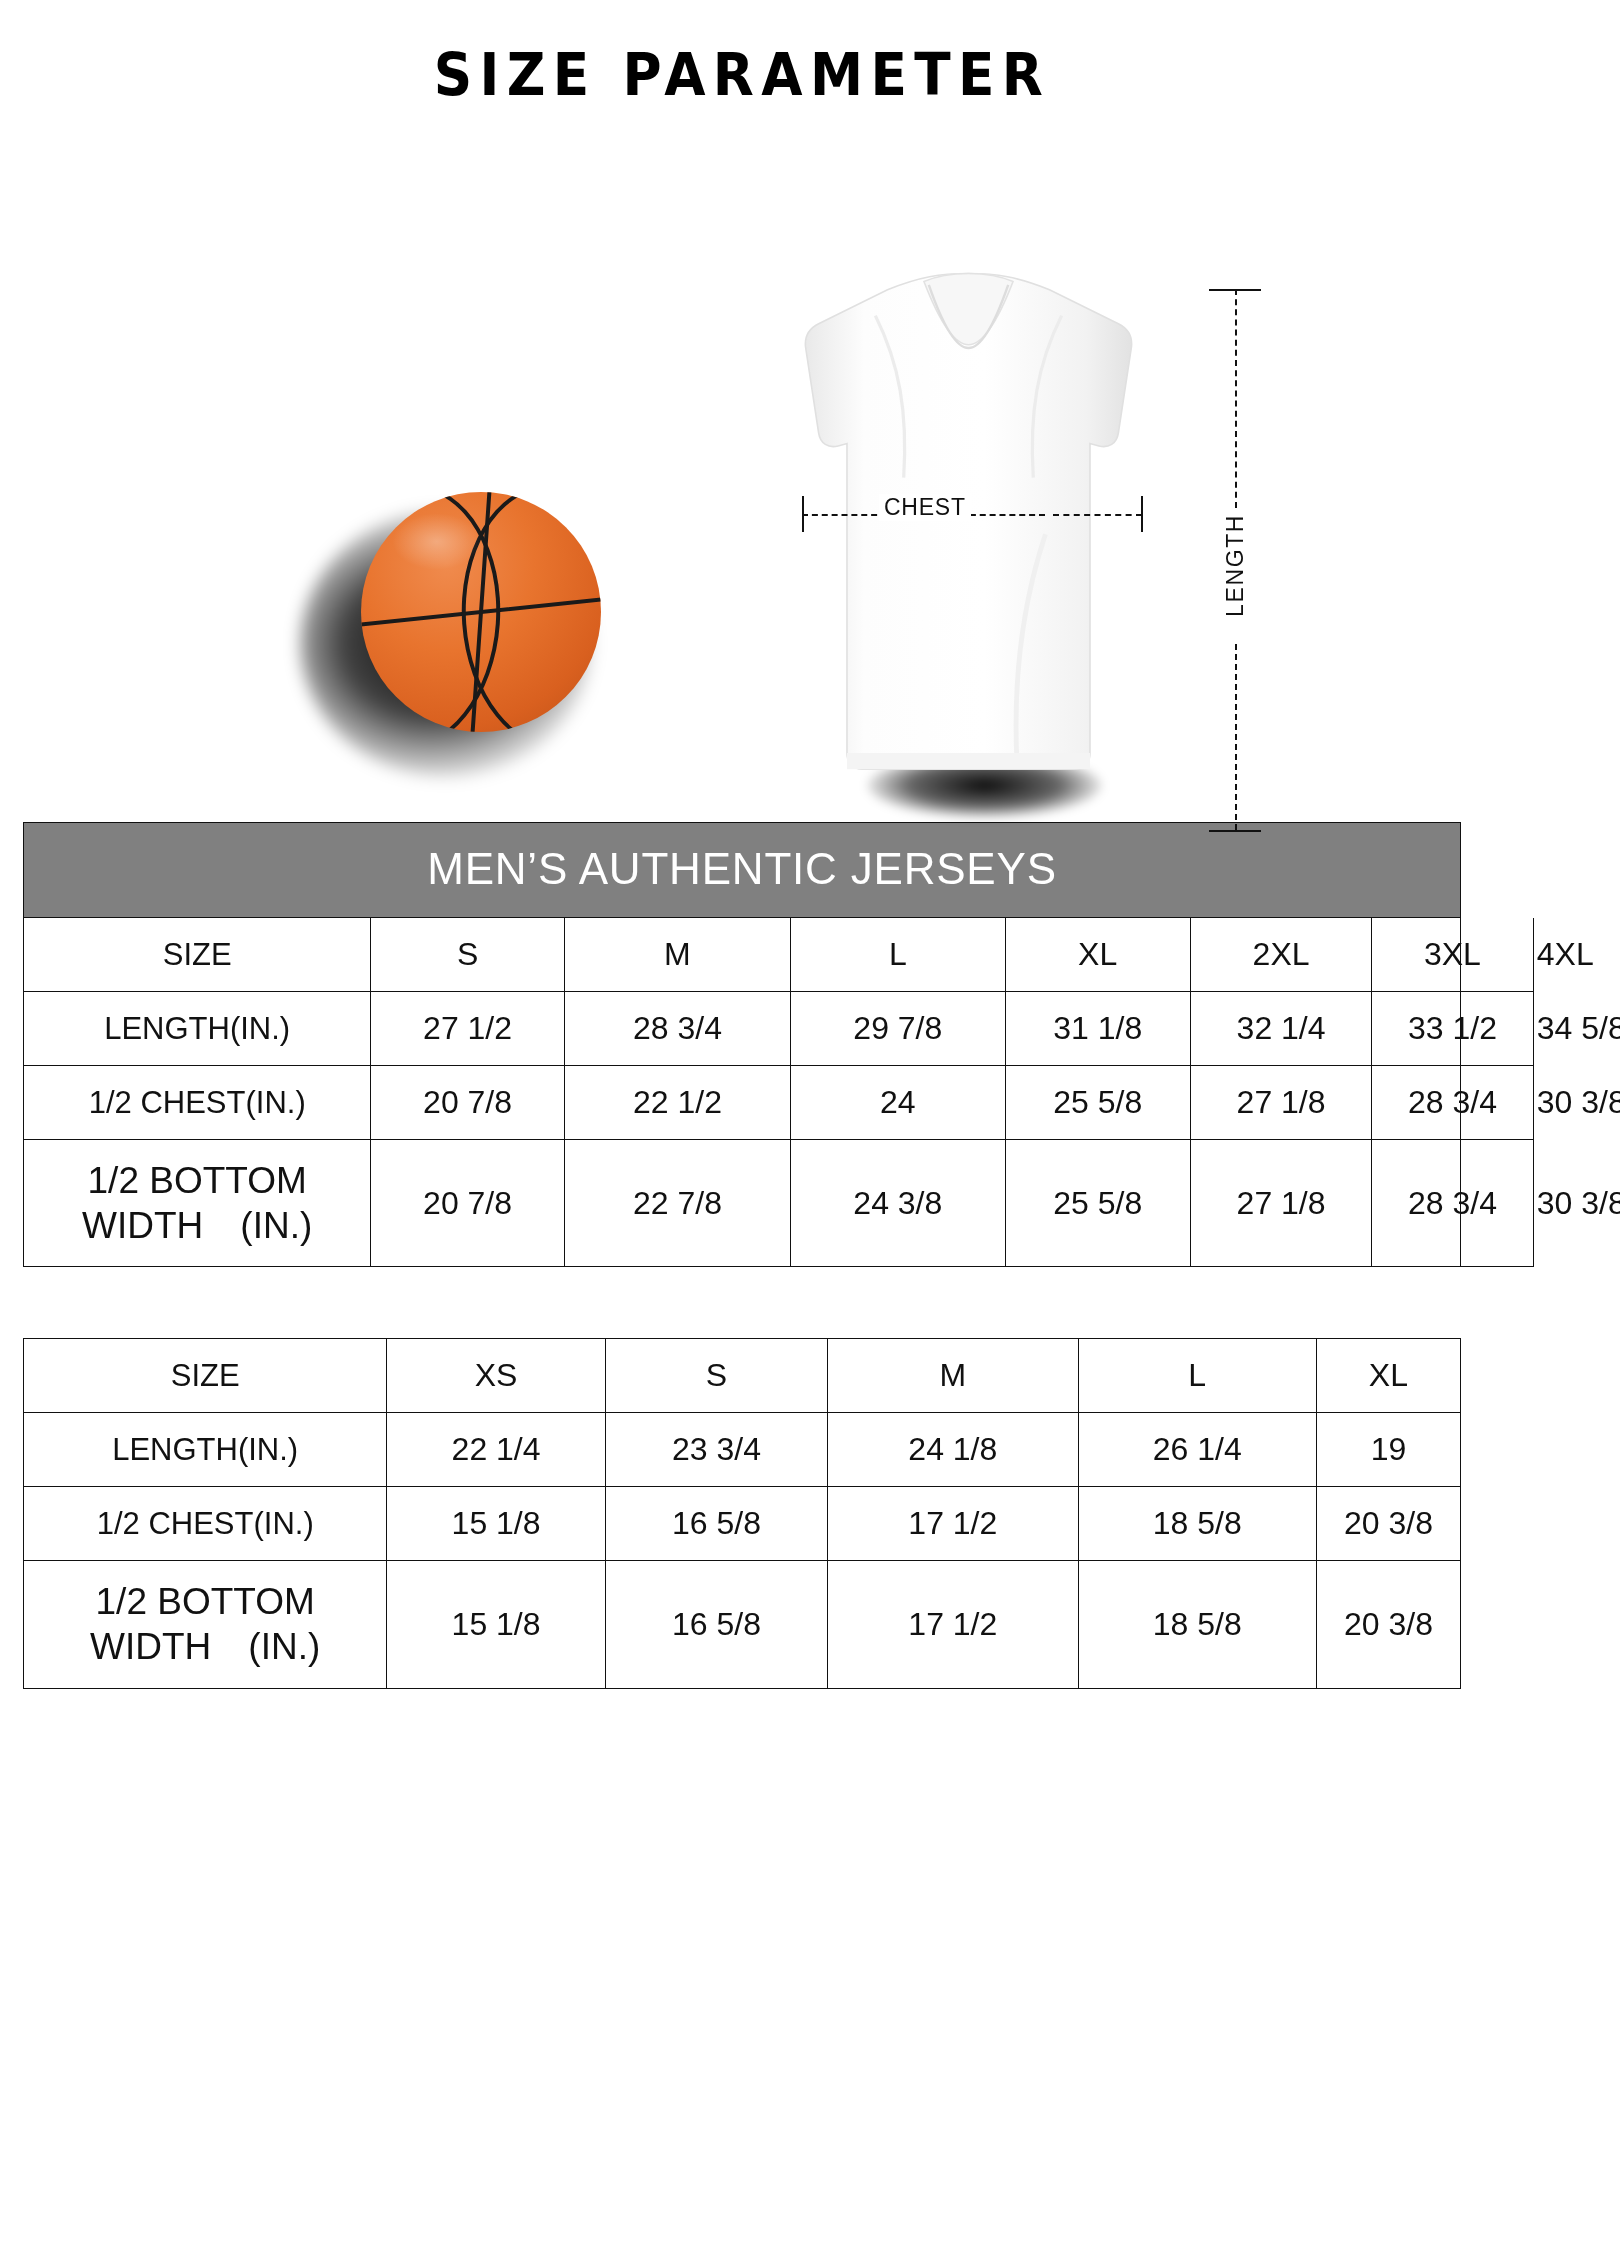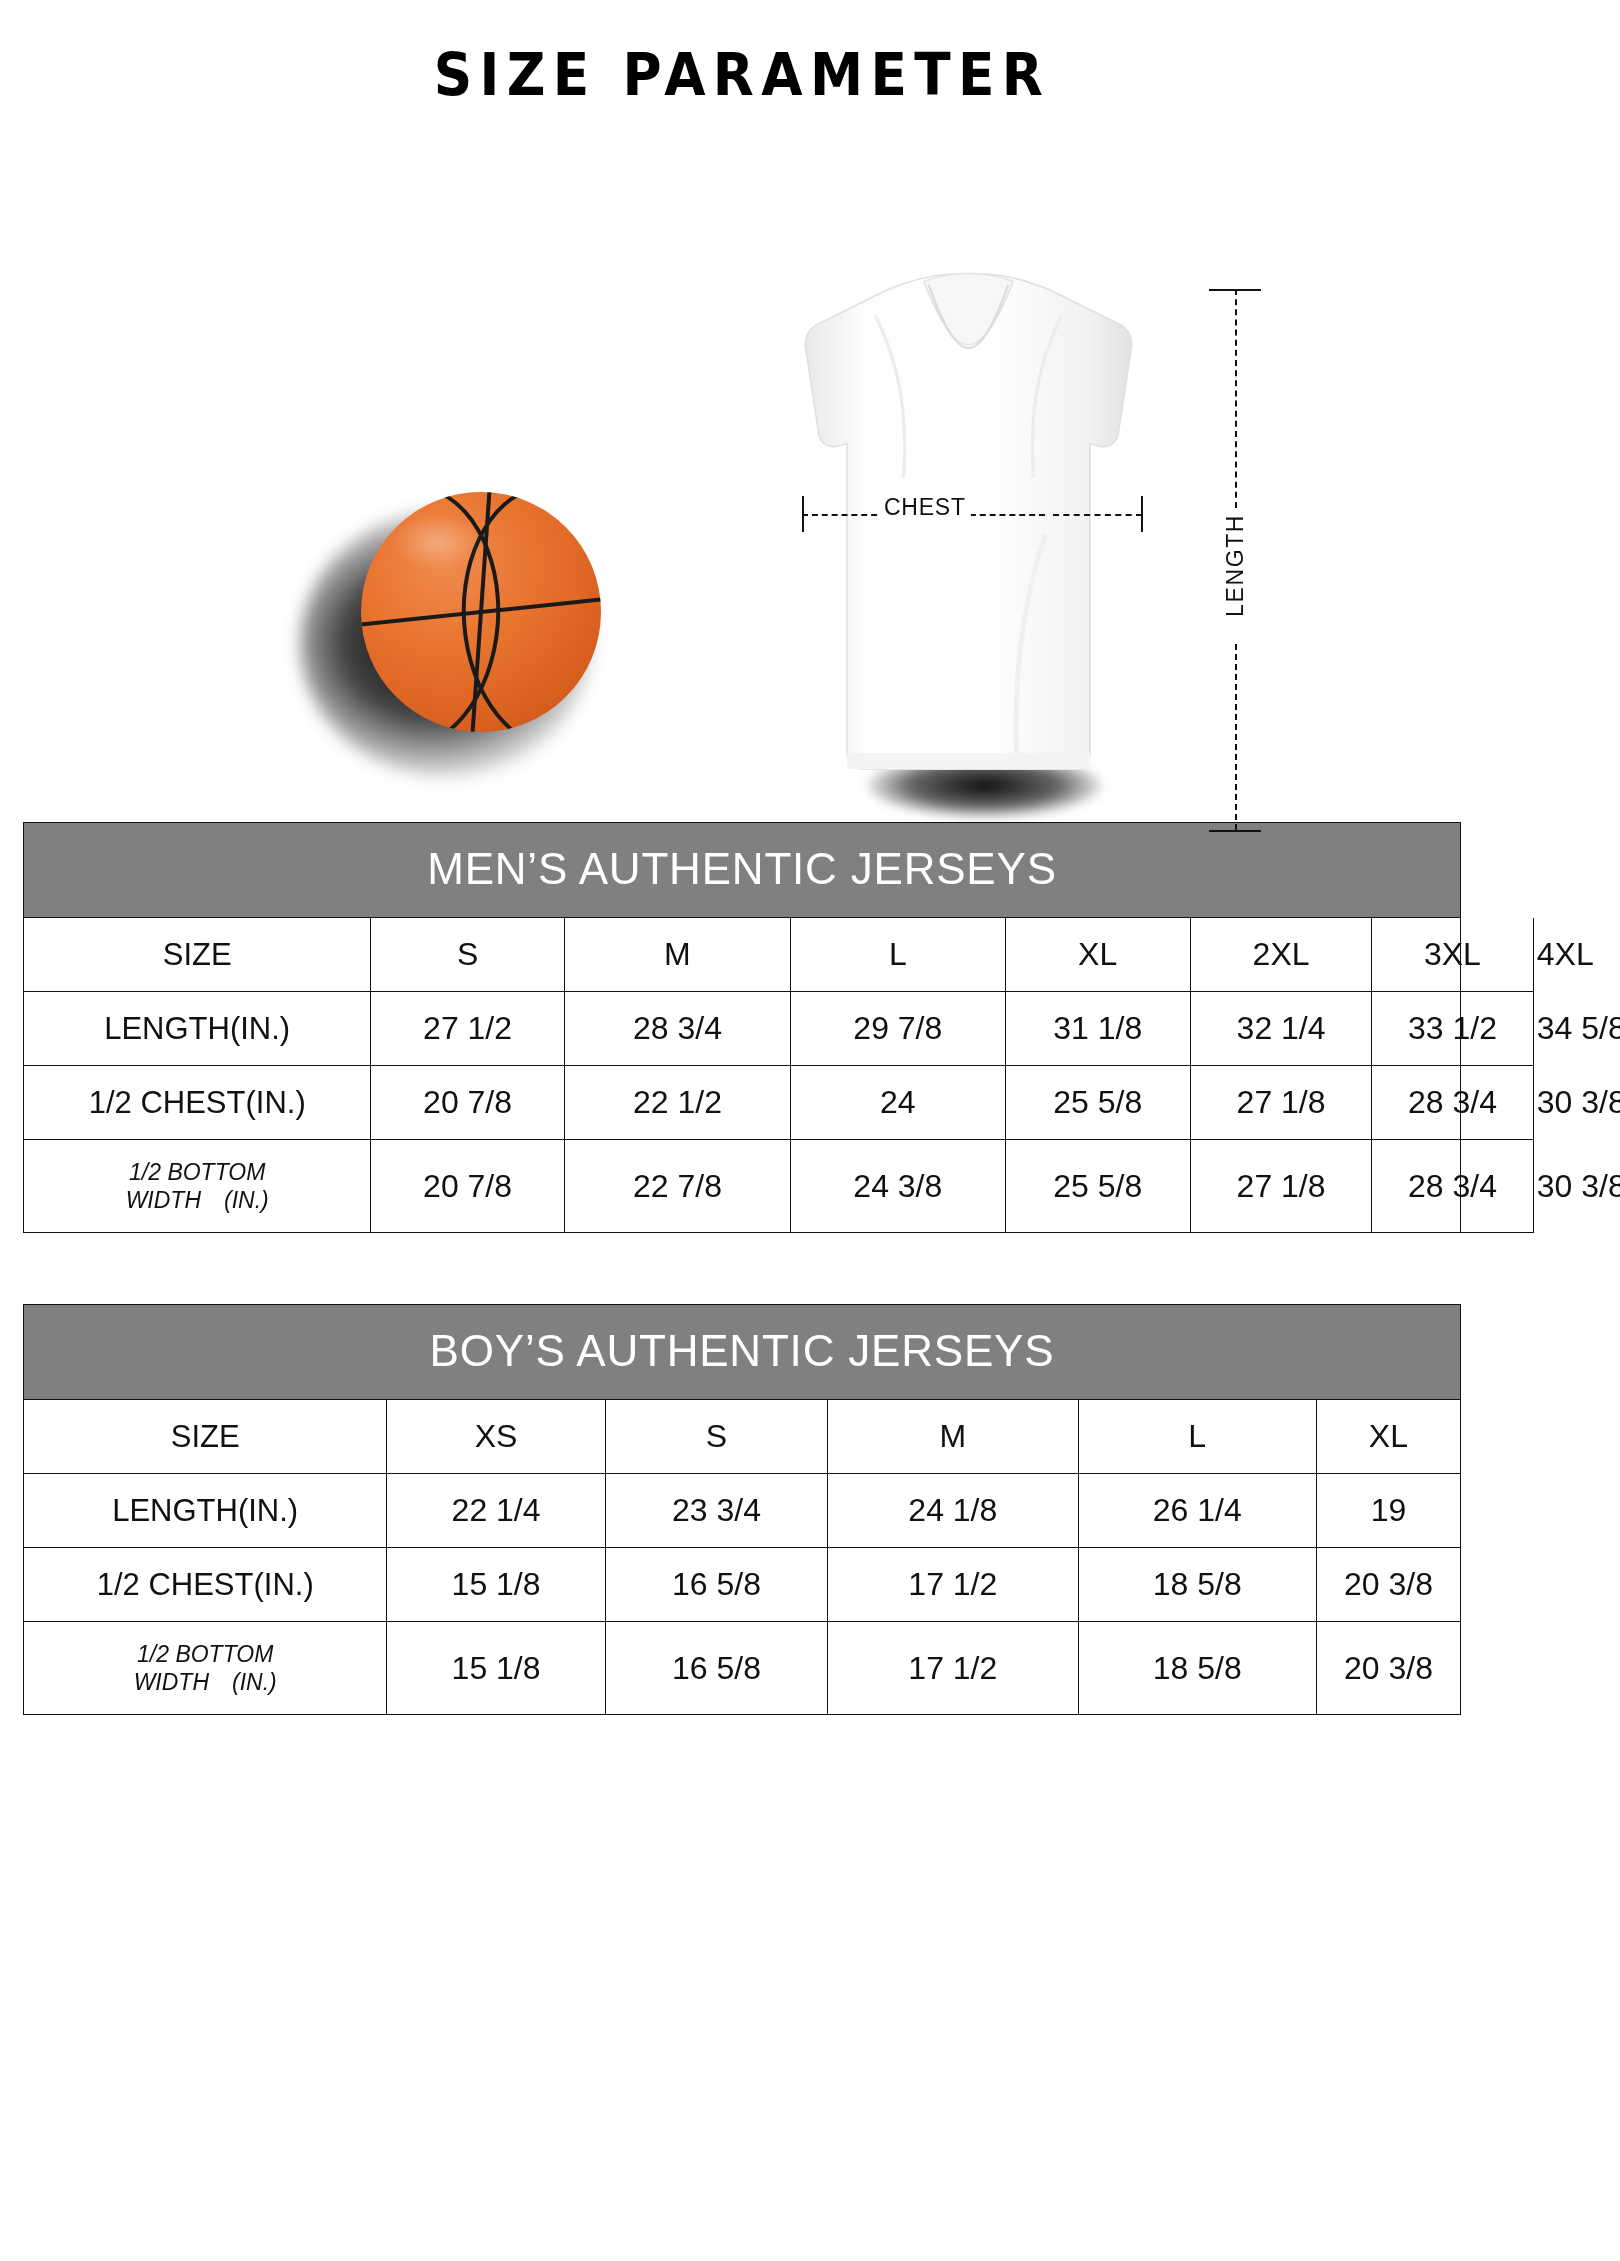--- a/index.html
+++ b/index.html
@@ -214,24 +214,23 @@
     font-family: "Liberation Sans", sans-serif;
     white-space: nowrap;
   }
   table td:last-child { border-right: none; }
   table tr:first-child td { border-top: none; }
   .lbl {
     text-align: center;
     font-size: 31px;
   }
   .lbl.two-line {
-    font-size: 23px;
+    font-size: 37px;
     line-height: 1.22;
     white-space: normal;
-    font-style: italic;
   }
   .gap { height: 47px; }
 </style>
 </head>
 <body>
 
 <div class="page">
 
   <div class="title">SIZE PARAMETER</div>
 
@@ -342,21 +341,20 @@
         <td>28  3/4</td>
         <td>30  3/8</td>
       </tr>
     </tbody>
       </table>
   </div>
 
   <div class="gap"></div>
 
   <div class="table-block">
-    <div class="table-header">BOY’S AUTHENTIC JERSEYS</div>
     <table>
       <tbody>
           <tr>
         <td class="lbl" style="width:356px">SIZE</td>
         <td style="width:211px">XS</td>
         <td style="width:215px">S</td>
         <td style="width:243px">M</td>
         <td style="width:231px">L</td>
         <td>XL</td>
       </tr>

